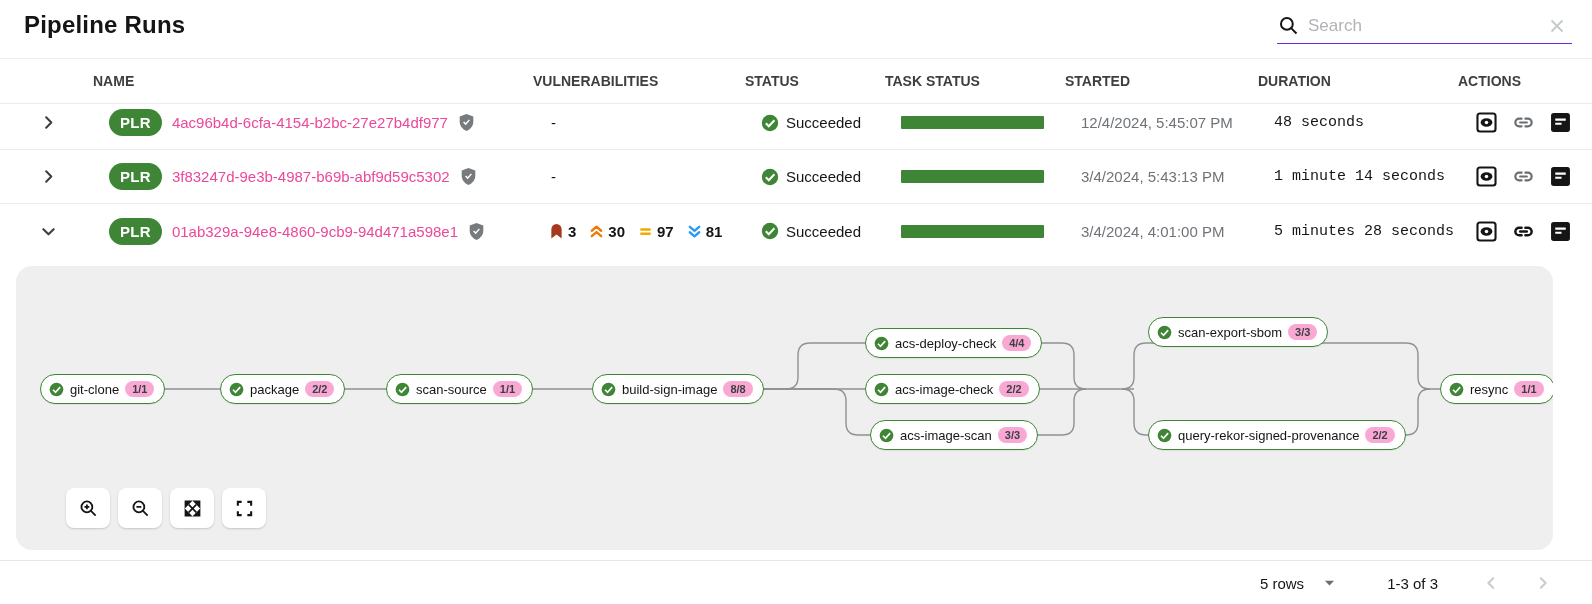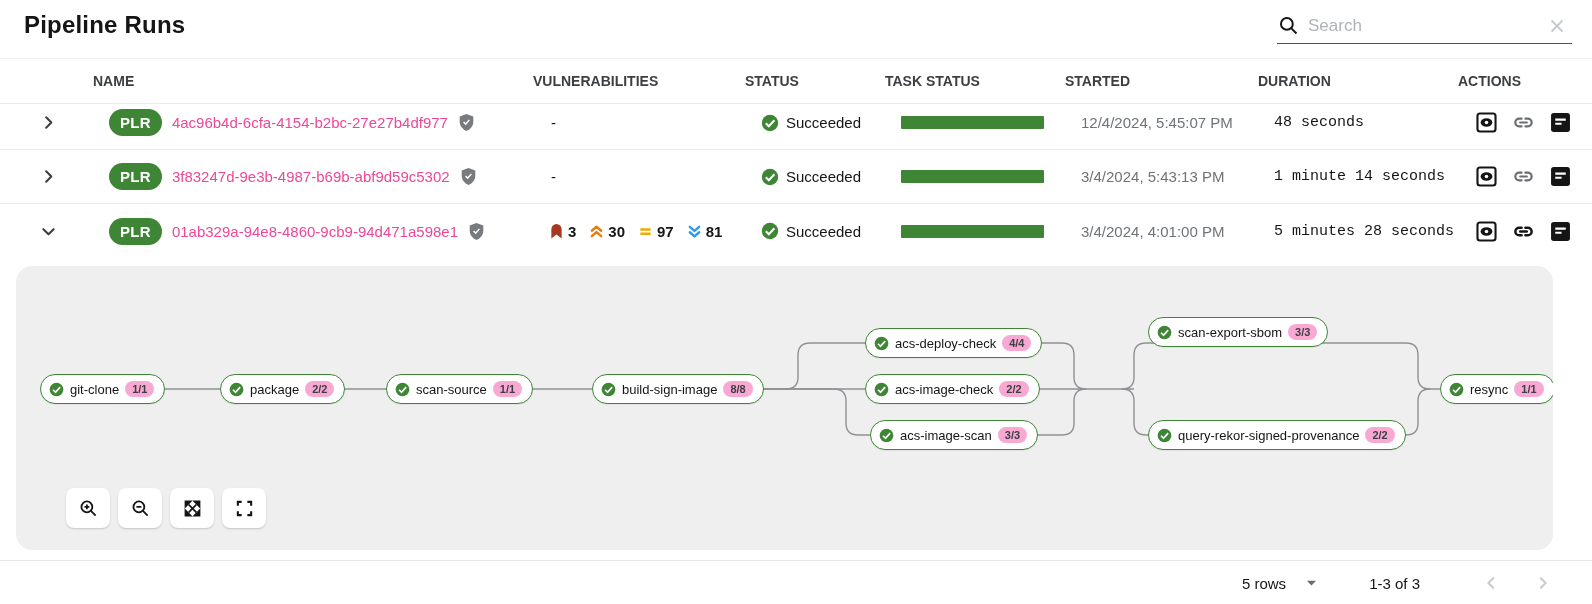--- a/index.html
+++ b/index.html
@@ -47,21 +47,21 @@
   .graph-edges { position:absolute; left:0; top:0; }
   .pnode { position:absolute; height:30px; display:inline-flex; align-items:center; gap:6px; background:#fff; border:1.5px solid #3E8635; border-radius:16px; padding:0 10px 0 8px; font-size:13px; color:#151515; white-space:nowrap; cursor:pointer; z-index:2; box-shadow:0 1px 1px rgba(0,0,0,.06); }
   .pnode .count { background:#f9a8d4; border-radius:9px; font-size:11px; font-weight:700; color:#3c3f42; padding:2px 7px; }
   .graph-controls { position:absolute; left:50px; top:222px; display:flex; gap:8px; z-index:3; }
   .gbtn { width:44px; height:40px; background:#fff; border:none; border-radius:8px; box-shadow:0 1px 2px rgba(0,0,0,.18); cursor:pointer; display:flex; align-items:center; justify-content:center; }
 
   
   .page-footer { position:absolute; left:0; top:560px; width:100%; height:44px; border-top:1px solid #e7e7e7; }
   .pagination { position:absolute; right:24px; top:0; height:44px; display:flex; align-items:center; }
   .rows-select { display:flex; align-items:center; gap:20px; font-size:15px; color:#151515; background:none; border:none; cursor:pointer; margin-right:52px; font-family:"Liberation Sans",sans-serif; }
-  .page-range { font-size:15px; color:#151515; margin-right:60px; }
+  .page-range { font-size:15px; color:#151515; margin-right:42px; }
   .pag-btn { background:none; border:none; line-height:0; padding:4px; margin-right:30px; cursor:default; }
   .pag-btn:last-child { margin-right:14px; }
 </style>
 </head>
 <body>
 
 <div class="app-header">
   <h1 class="page-title">Pipeline Runs</h1>
   <div class="search-box">
     <svg class="mag" width="19" height="19" viewBox="0 0 20 20" fill="none" stroke="#151515" stroke-width="2.1">

